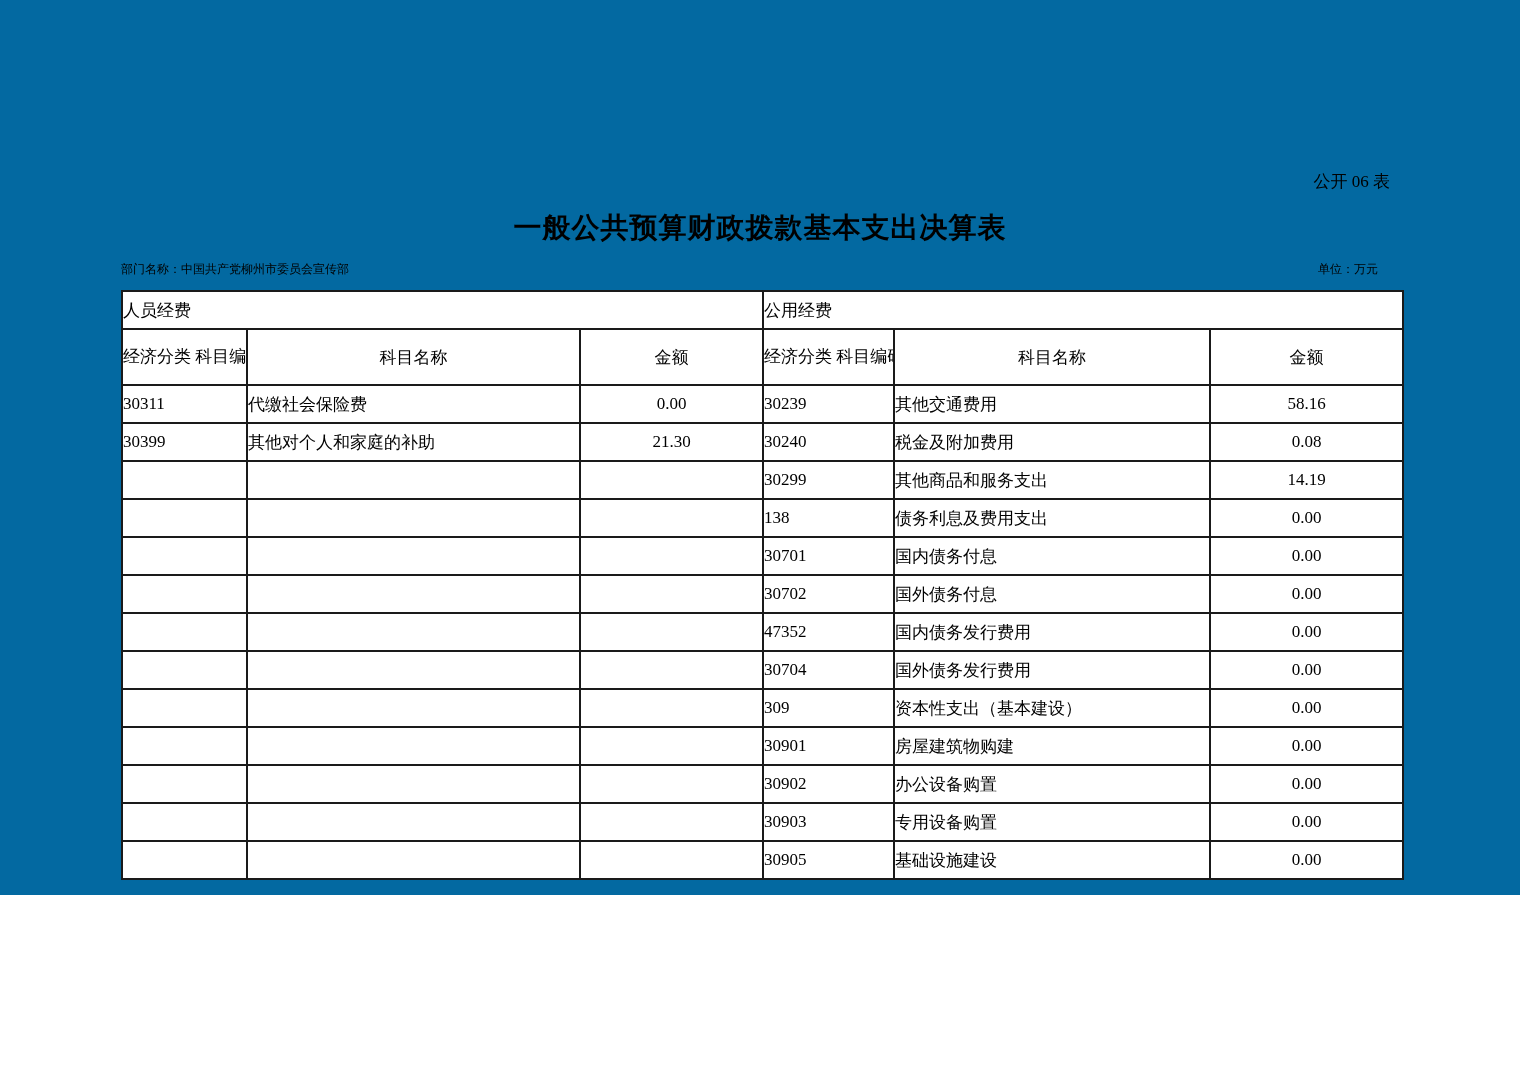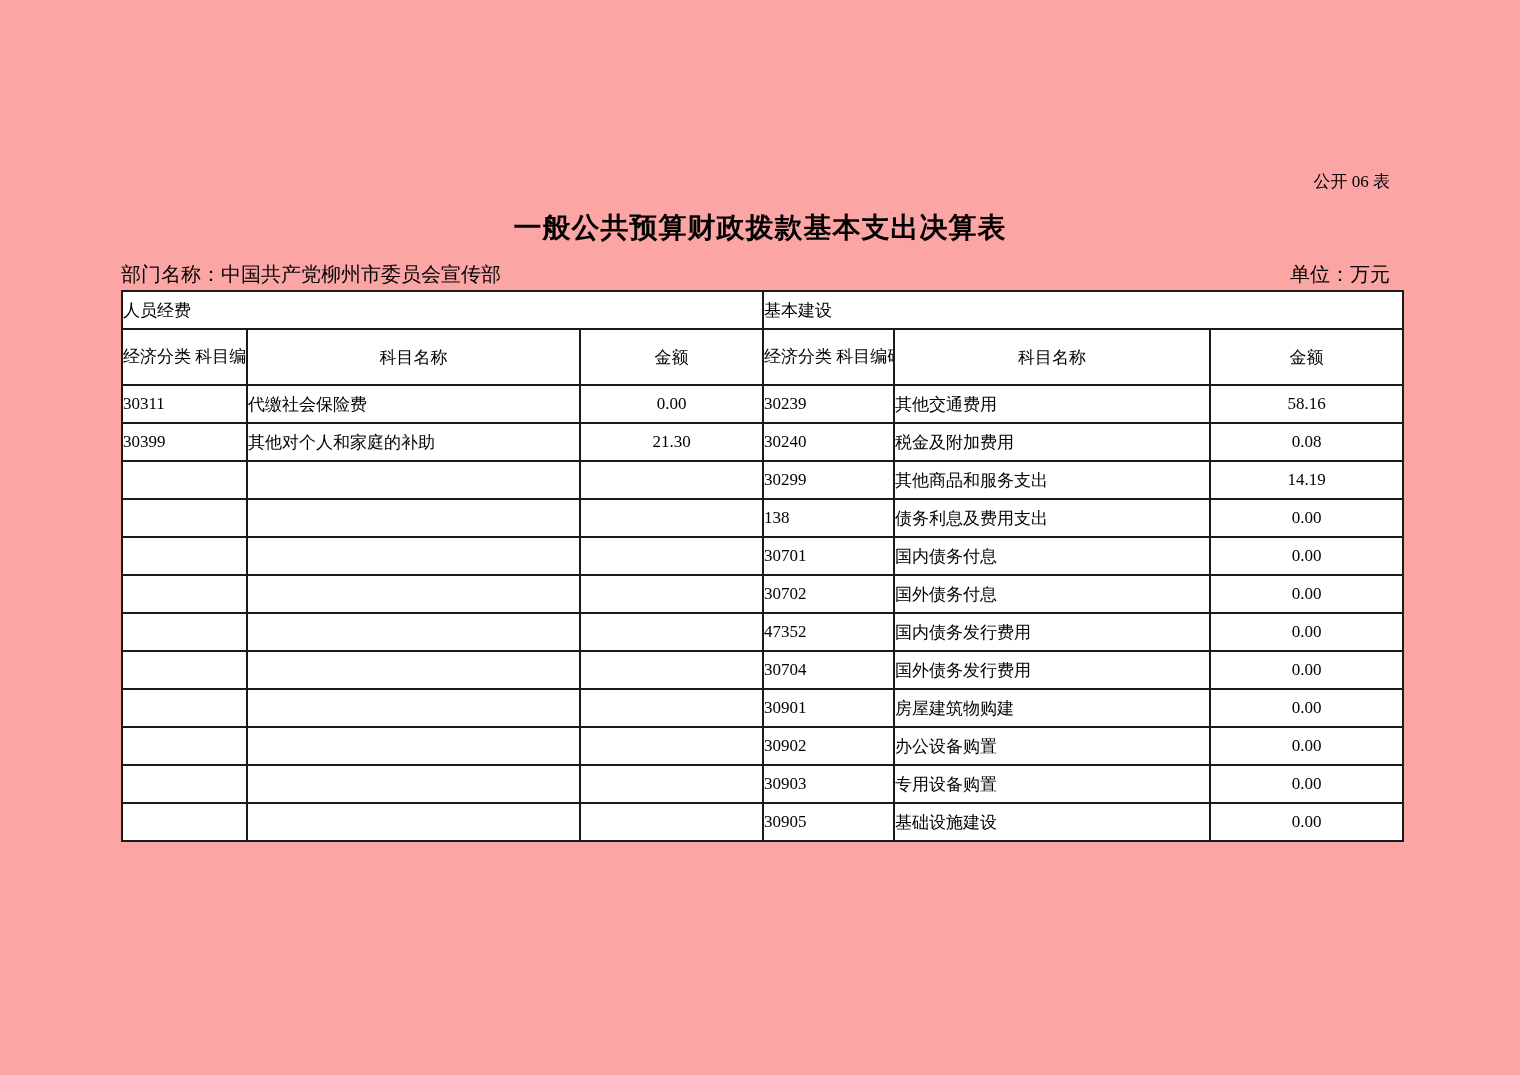--- a/index.html
+++ b/index.html
@@ -5,22 +5,22 @@
   html, body {
     margin: 0;
     padding: 0;
     background: #ffffff;
     font-family: "Liberation Serif", "DejaVu Serif", serif;
     color: #000000;
   }
   .sheet {
     position: relative;
     width: 1520px;
-    height: 1075px;
-    background: #fca5a5;
+    height: 895px;
+    background: #0369a1;
     overflow: hidden;
   }
   .corner-label {
     position: absolute;
     top: 170px;
     right: 130px;
     font-size: 17px;
     white-space: nowrap;
   }
   .doc-title {
@@ -35,24 +35,24 @@
     letter-spacing: 1px;
   }
   .meta-row {
     position: absolute;
     top: 261px;
     left: 121px;
     width: 1281px;
     display: flex;
     justify-content: space-between;
     align-items: baseline;
-    font-size: 20px;
+    font-size: 12px;
   }
   .meta-row .unit {
-    margin-right: 12px;
+    margin-right: 24px;
   }
   table.grid {
     position: absolute;
     top: 290px;
     left: 121px;
     width: 1281px;
     border-collapse: collapse;
     table-layout: fixed;
   }
   table.grid th,
@@ -106,21 +106,21 @@
       <col style="width:125px">
       <col style="width:333px">
       <col style="width:183px">
       <col style="width:131px">
       <col style="width:316px">
       <col style="width:193px">
     </colgroup>
     <thead>
       <tr class="section-row">
         <th colspan="3">人员经费</th>
-        <th colspan="3">基本建设</th>
+        <th colspan="3">公用经费</th>
       </tr>
       <tr class="col-head-row">
         <th class="code-head">经济分类
 科目编码</th>
         <th>科目名称</th>
         <th>金额</th>
         <th class="code-head">经济分类
 科目编码</th>
         <th>科目名称</th>
         <th>金额</th>
@@ -188,20 +188,28 @@
         <td class="name"></td>
         <td class="amount"></td>
         <td class="code">30704</td>
         <td class="name">国外债务发行费用</td>
         <td class="amount">0.00</td>
       </tr>
       <tr>
         <td class="code"></td>
         <td class="name"></td>
         <td class="amount"></td>
+        <td class="code">309</td>
+        <td class="name">资本性支出（基本建设）</td>
+        <td class="amount">0.00</td>
+      </tr>
+      <tr>
+        <td class="code"></td>
+        <td class="name"></td>
+        <td class="amount"></td>
         <td class="code">30901</td>
         <td class="name">房屋建筑物购建</td>
         <td class="amount">0.00</td>
       </tr>
       <tr>
         <td class="code"></td>
         <td class="name"></td>
         <td class="amount"></td>
         <td class="code">30902</td>
         <td class="name">办公设备购置</td>

